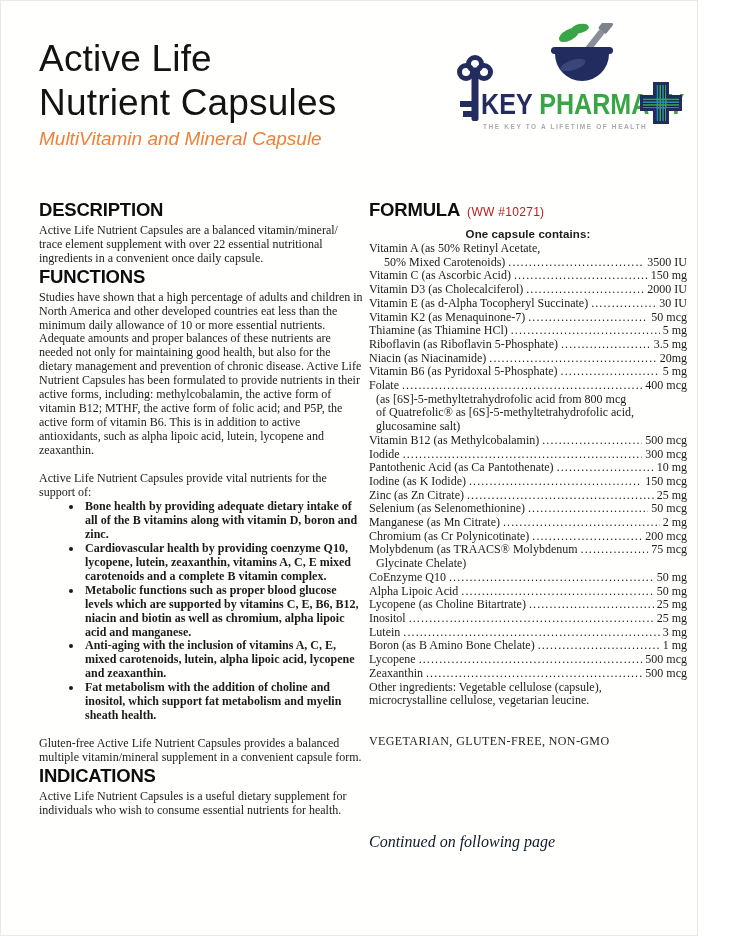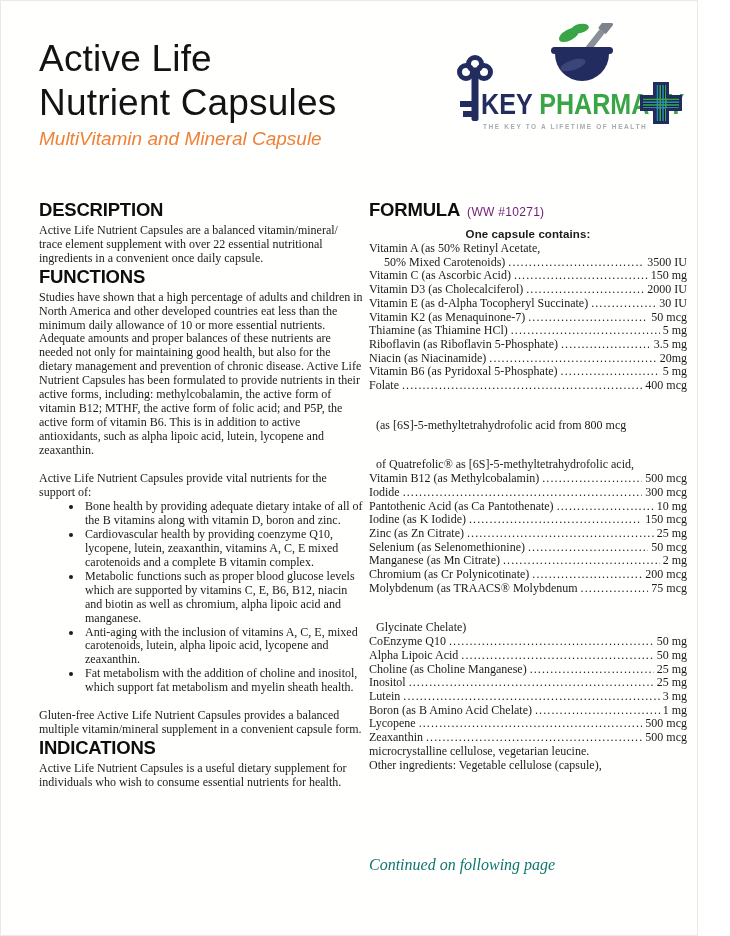--- a/index.html
+++ b/index.html
@@ -65,47 +65,47 @@
   .section-heading {
     font-family:"Liberation Sans", sans-serif;
     font-weight:700; font-size:18.5px; letter-spacing:-0.2px;
     color:#0e0e0e; margin-bottom:3px;
   }
   .body-text { font-size:12px; line-height:13.9px; }
   .mt-sec { }
   .mt-para { margin-top:14px; }
 
   ul.bullets { list-style:disc outside; padding-left:44px; margin-top:1px; }
-  ul.bullets li { font-size:12px; line-height:13.9px; padding-left:2px; }
+  ul.bullets li { font-size:12px; line-height:13.9px; padding-left:2px;font-weight:bold; }
 
   
   .formula-header { display:flex; align-items:baseline; gap:7px; }
   .formula-code {
     font-family:"Liberation Sans", sans-serif;
-    font-weight:400; font-size:12px; letter-spacing:0.3px; color:#701a75;
+    font-weight:400; font-size:12px; letter-spacing:0.3px; color:#b91c1c;
   }
   .capsule-contains {
     font-family:"Liberation Sans", sans-serif;
     font-weight:700; font-size:11.5px; letter-spacing:0.1px;
     margin:4px 0 2px;
     text-align:center;
   }
   .f-line { display:flex; align-items:baseline; font-size:12px; line-height:13.7px; }
   .f-name { white-space:nowrap; }
   .f-dots { flex:1 1 auto; overflow:hidden; margin:0 3px; min-width:8px; }
   .f-dots::after {
     content:"....................................................................................................";
     letter-spacing:1.1px;
   }
   .f-amt { white-space:nowrap; }
-  .ind1 .f-name { padding-left:7px;margin-top:26px; }
+  .ind1 .f-name { padding-left:7px; }
   .ind2 .f-name { padding-left:15px; }
 
   .badges { margin-top:26px; font-size:12px; letter-spacing:0.4px; }
-  .continued { margin-top:84px; font-style:italic; font-size:16px; color:#0f766e; }
+  .continued { margin-top:84px; font-style:italic; font-size:16px; color:#0f172a; }
 </style>
 </head>
 <body>
 
 <div class="page">
 
   <div class="header">
     <div class="title-block">
       <div class="page-title">
         <div>Active Life</div>
@@ -261,20 +261,24 @@
           <div class="f-line ind1">
             <span class="f-name">(as [6S]-5-methyltetrahydrofolic acid from 800 mcg</span>
 
           </div>
 
           <div class="f-line ind1">
             <span class="f-name">of Quatrefolic® as [6S]-5-methyltetrahydrofolic acid,</span>
 
           </div>
 
+          <div class="f-line ind1">
+            <span class="f-name">glucosamine salt)</span>
+
+          </div>
 
           <div class="f-line">
             <span class="f-name">Vitamin B12 (as Methylcobalamin)</span>
             <span class="f-dots"></span>
             <span class="f-amt">500 mcg</span>
           </div>
 
           <div class="f-line">
             <span class="f-name">Iodide</span>
             <span class="f-dots"></span>
@@ -334,63 +338,64 @@
             <span class="f-amt">50 mg</span>
           </div>
 
           <div class="f-line">
             <span class="f-name">Alpha Lipoic Acid</span>
             <span class="f-dots"></span>
             <span class="f-amt">50 mg</span>
           </div>
 
           <div class="f-line">
-            <span class="f-name">Choline (as Choline Manganese)</span>
+            <span class="f-name">Lycopene (as Choline Bitartrate)</span>
             <span class="f-dots"></span>
             <span class="f-amt">25 mg</span>
           </div>
 
           <div class="f-line">
             <span class="f-name">Inositol</span>
             <span class="f-dots"></span>
             <span class="f-amt">25 mg</span>
           </div>
 
           <div class="f-line">
             <span class="f-name">Lutein</span>
             <span class="f-dots"></span>
             <span class="f-amt">3 mg</span>
           </div>
 
           <div class="f-line">
-            <span class="f-name">Boron (as B Amino Acid Chelate)</span>
+            <span class="f-name">Boron (as B Amino Bone Chelate)</span>
             <span class="f-dots"></span>
             <span class="f-amt">1 mg</span>
           </div>
 
           <div class="f-line">
             <span class="f-name">Lycopene</span>
             <span class="f-dots"></span>
             <span class="f-amt">500 mcg</span>
           </div>
 
           <div class="f-line">
             <span class="f-name">Zeaxanthin</span>
             <span class="f-dots"></span>
             <span class="f-amt">500 mcg</span>
           </div>
 
           <div class="f-line">
+            <span class="f-name">Other ingredients: Vegetable cellulose (capsule),</span>
+
+          </div>
+
+          <div class="f-line">
             <span class="f-name">microcrystalline cellulose, vegetarian leucine.</span>
 
           </div>
-
-          <div class="f-line">
-            <span class="f-name">Other ingredients: Vegetable cellulose (capsule),</span>
-
-          </div>
         </div>
 
+      <div class="badges">VEGETARIAN, GLUTEN-FREE, NON-GMO</div>
       <div class="continued">Continued on following page</div>
     </div>
 
   </div>
 </div>
 
 </body></html>

